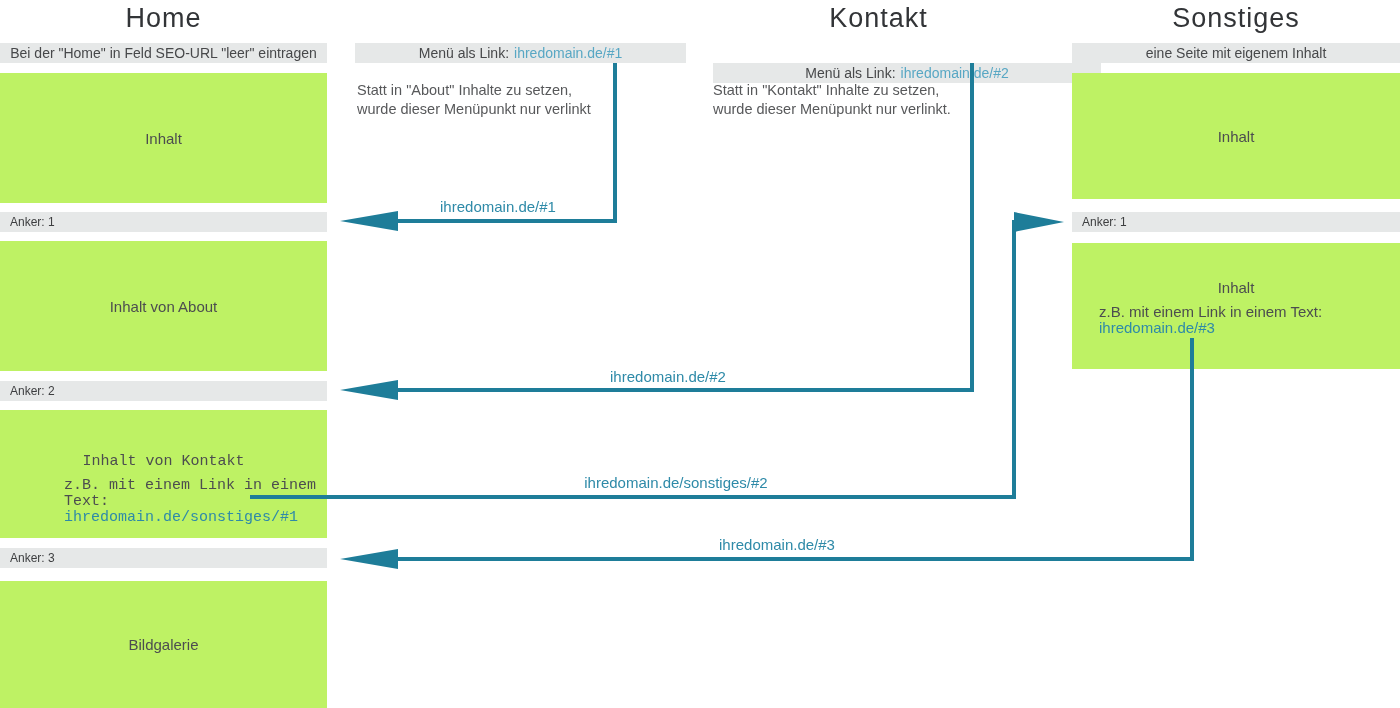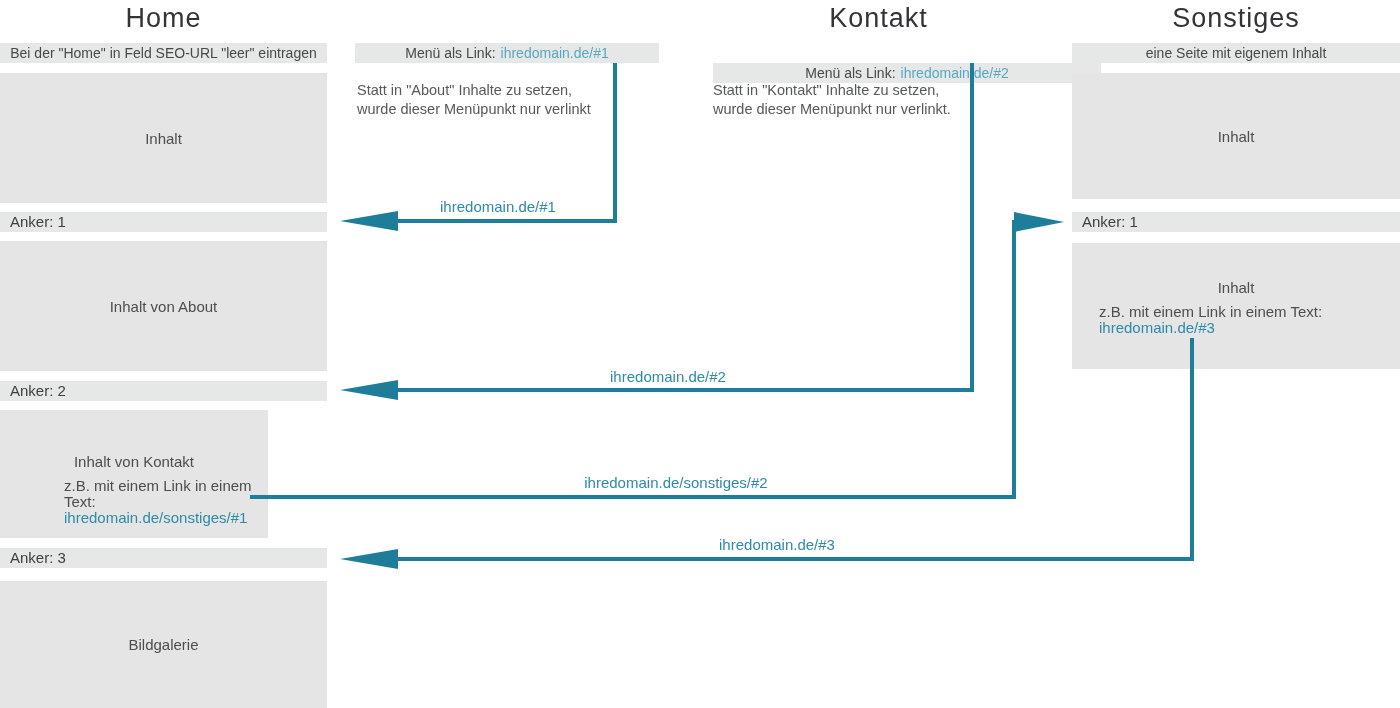--- a/index.html
+++ b/index.html
@@ -23,23 +23,23 @@
     line-height: 32px;
   }
   .gbar {
     background: #e6e8e8;
     height: 20px;
     font-size: 14px;
     color: #47484a;
     line-height: 20px;
   }
   .gbar.center { text-align: center; }
-  .gbar.anchor { padding-left: 10px; font-size: 15px; color: #3d3e40; }
+  .gbar.anchor { padding-left: 10px; font-size: 12px; color: #3d3e40; }
   .gbox {
-    background: #e5e5e5;
+    background: #bef264;
     color: #4c4d4f;
     font-size: 15px;
   }
   .gbox.flexcenter {
     display: flex;
     align-items: center;
     justify-content: center;
   }
   .note {
     font-size: 14.5px;
@@ -88,35 +88,35 @@
   </div>
 
   <div class="abs gbar anchor" style="left:0; top:212px; width:327px;">Anker: 1</div>
 
   <div class="abs gbox flexcenter" style="left:0; top:241px; width:327px; height:130px;justify-content:center;">
     <span>Inhalt von About</span>
   </div>
 
   <div class="abs gbar anchor" style="left:0; top:381px; width:327px;">Anker: 2</div>
 
-  <div class="abs gbox" style="left:0; top:410px; width:268px; height:128px; padding-top:43px;">
+  <div class="abs gbox" style="left:0; top:410px; width:327px; height:128px; padding-top:43px;font-family:Liberation Mono, monospace;">
     <div class="box-inner-title">Inhalt von Kontakt</div>
     <div class="box-lines" style="padding-left:48px; margin-top:8px;">
       <div>z.B. mit einem Link in einem Text:</div>
       <div class="link-teal">ihredomain.de/sonstiges/#1</div>
     </div>
   </div>
 
   <div class="abs gbar anchor" style="left:0; top:548px; width:327px;">Anker: 3</div>
 
   <div class="abs gbox flexcenter" style="left:0; top:581px; width:327px; height:127px;justify-content:center;">
     <span>Bildgalerie</span>
   </div>
 
-  <div class="abs gbar center" style="left:355px; top:43px; width:304px;">
+  <div class="abs gbar center" style="left:355px; top:43px; width:331px;">
     <span>Menü als Link:</span><span class="link-light">ihredomain.de/#1</span>
   </div>
   <div class="abs note" style="left:357px; top:81px; width:320px;">
     <div>Statt in "About" Inhalte zu setzen,</div>
     <div>wurde dieser Menüpunkt nur verlinkt</div>
   </div>
 
   <div class="abs gbar center" style="left:713px; top:43px; width:388px;margin-top:20px;">
     <span>Menü als Link:</span><span class="link-light">ihredomain.de/#2</span>
   </div>

